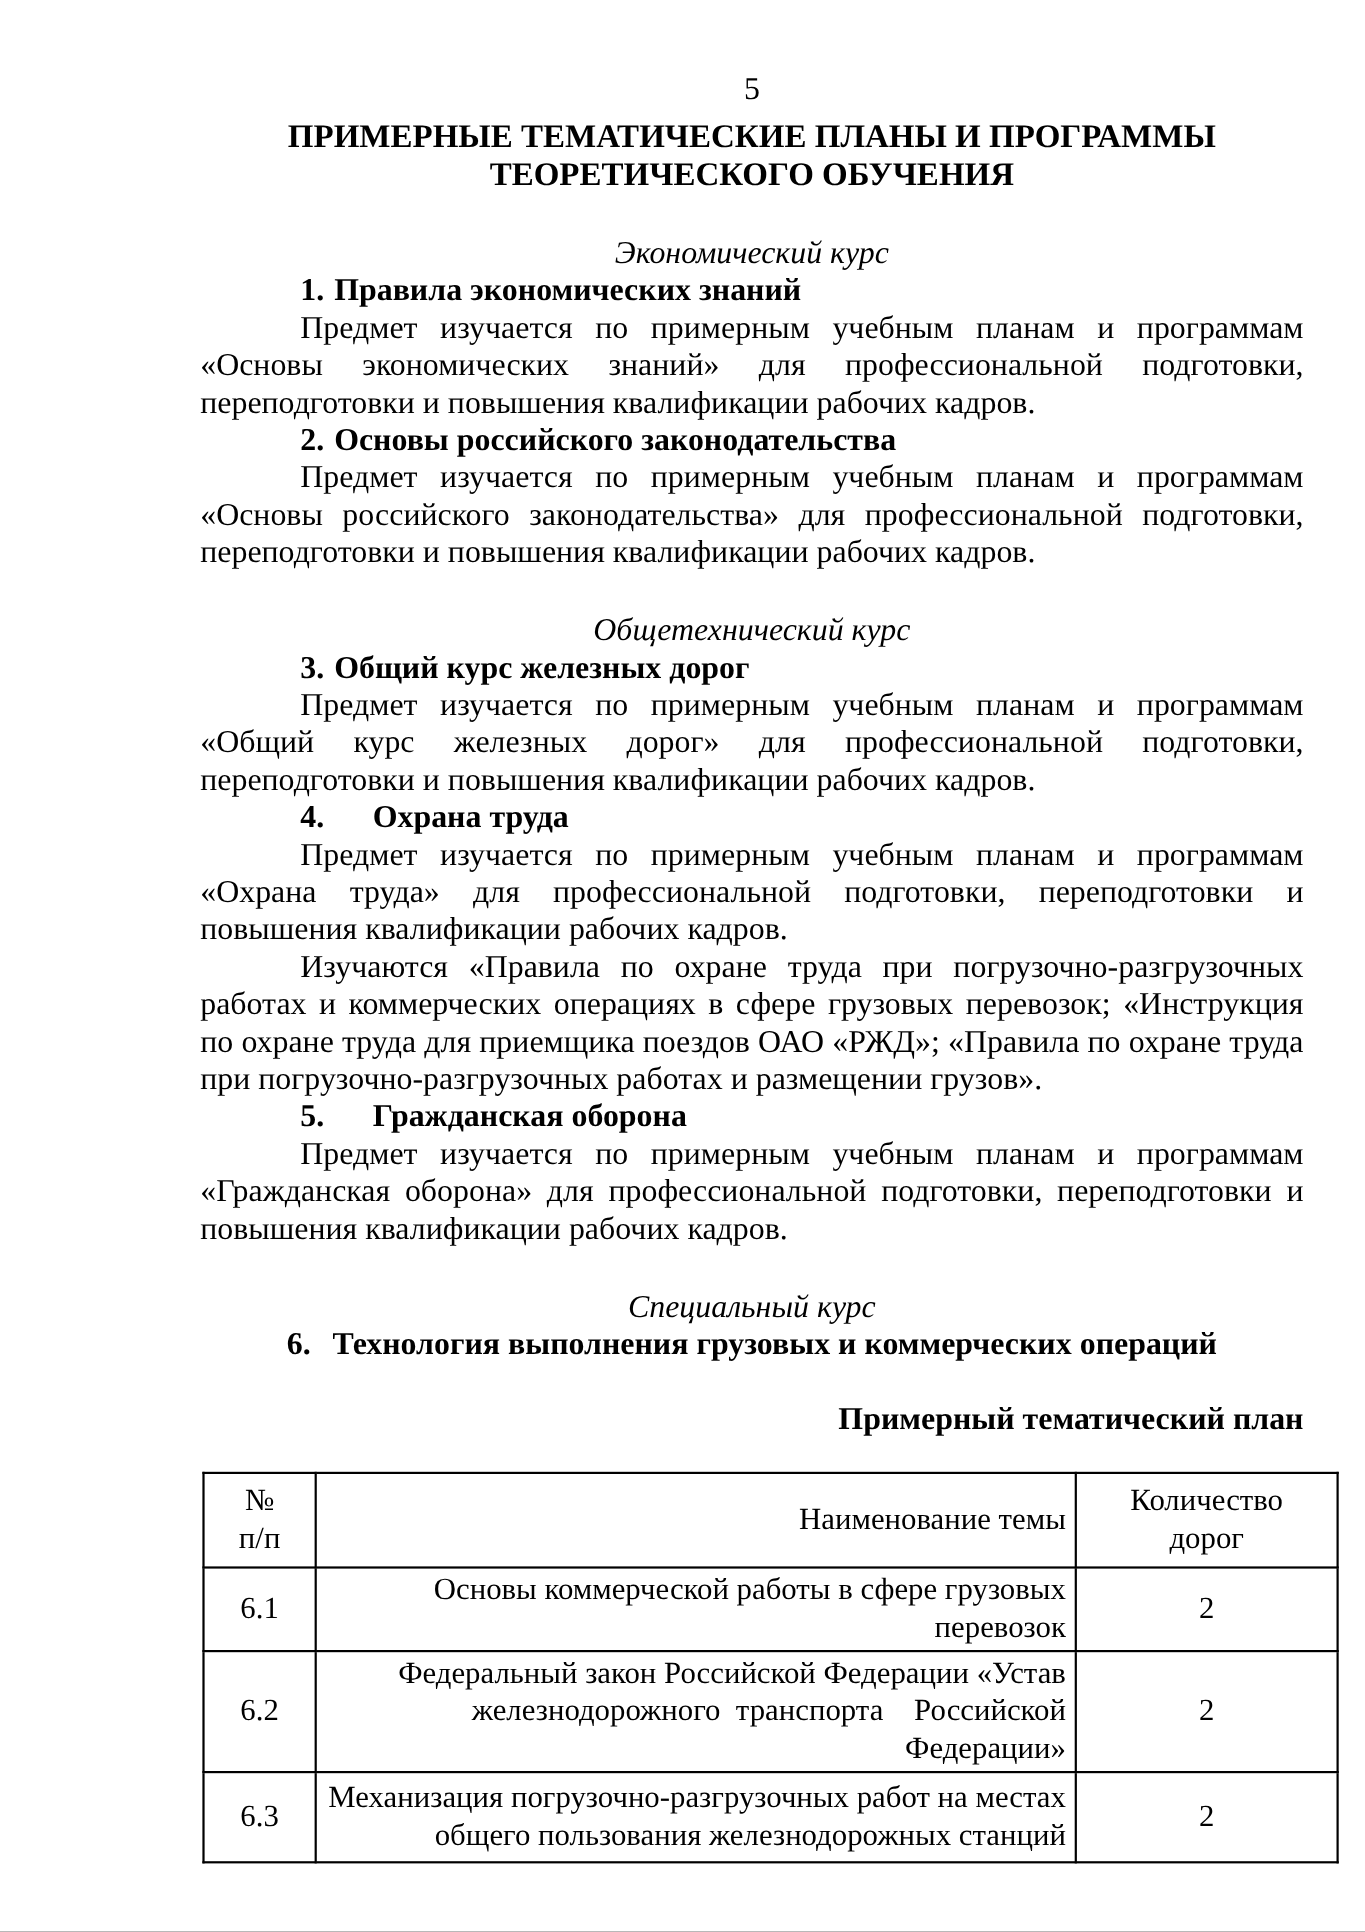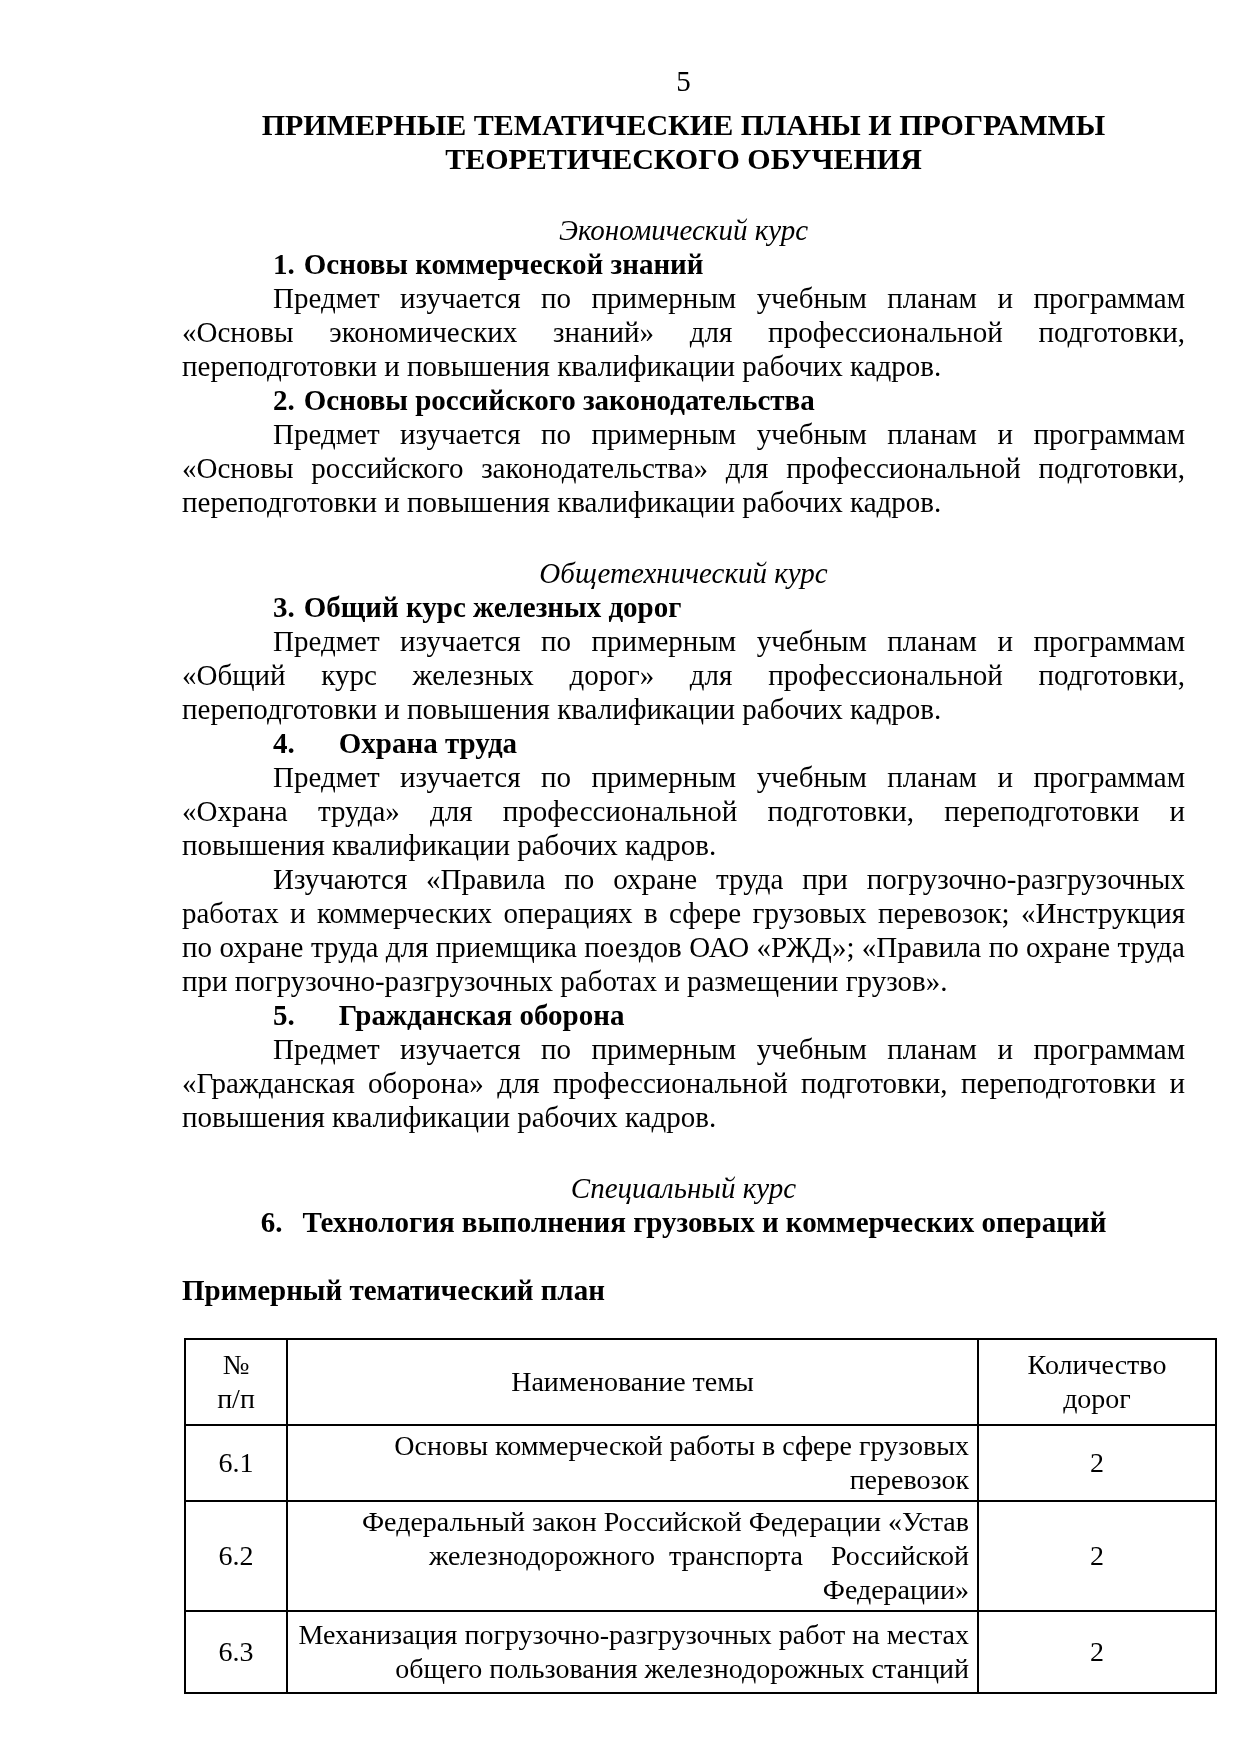--- a/index.html
+++ b/index.html
@@ -21,21 +21,21 @@
   }
   .pagenum{margin-top:64px;text-align:center;}
   .doc-title{margin-top:10px;text-align:center;font-weight:bold;font-size:30px;}
   .course{text-align:center;font-style:italic;margin-top:37px;}
   .h-topic{font-weight:bold;padding-left:91px;}
   .h-topic .t-num{margin-right:9px;}
   .h-topic.gap-wide .t-num{margin-right:44px;}
   .h-topic-6{font-weight:bold;text-align:center;}
   .h-topic-6 .t-num{margin-right:20px;}
   .para{margin:0;text-align:justify;text-indent:91px;}
-  .plan-title{font-weight:bold;text-align:left;margin-top:34px;}
+  .plan-title{font-weight:bold;text-align:right;margin-top:34px;}
   table.plan-table{
     border-collapse:collapse;
     table-layout:fixed;
     width:977px;
     margin:31px 0 0 2px;
     font-size:28px;
     line-height:34px;
   }
   table.plan-table td{
     border:2px solid #000;
@@ -58,21 +58,21 @@
 
     <div class="pagenum">5</div>
 
     <div class="doc-title">
       <div>ПРИМЕРНЫЕ ТЕМАТИЧЕСКИЕ ПЛАНЫ И ПРОГРАММЫ</div>
       <div>ТЕОРЕТИЧЕСКОГО ОБУЧЕНИЯ</div>
     </div>
 
     <div class="course">Экономический курс</div>
 
-    <div class="h-topic"><span class="t-num">1.</span><span>Основы коммерческой знаний</span></div>
+    <div class="h-topic"><span class="t-num">1.</span><span>Правила экономических знаний</span></div>
     <p class="para">Предмет изучается по примерным учебным планам и программам «Основы экономических знаний» для профессиональной подготовки, переподготовки и повышения квалификации рабочих кадров.</p>
 
     <div class="h-topic"><span class="t-num">2.</span><span>Основы российского законодательства</span></div>
     <p class="para">Предмет изучается по примерным учебным планам и программам «Основы российского законодательства» для профессиональной подготовки, переподготовки и повышения квалификации рабочих кадров.</p>
 
     <div class="course">Общетехнический курс</div>
 
     <div class="h-topic"><span class="t-num">3.</span><span>Общий курс железных дорог</span></div>
     <p class="para">Предмет изучается по примерным учебным планам и программам «Общий курс железных дорог» для профессиональной подготовки, переподготовки и повышения квалификации рабочих кадров.</p>
 
@@ -89,21 +89,21 @@
 
     <div class="plan-title">Примерный тематический план</div>
 
     <table class="plan-table">
       <tbody>
         <tr class="head">
           <td class="col-num">
             <div>№</div>
             <div>п/п</div>
           </td>
-          <td class="col-topic" style="text-align:center;padding-left:8px;">Наименование темы</td>
+          <td class="col-topic" style="text-align:right;padding-left:8px;">Наименование темы</td>
           <td class="col-hours">
             <div>Количество</div>
             <div>дорог</div>
           </td>
         </tr>
 
         <tr class="row-single">
           <td class="col-num">6.1</td>
           <td class="col-topic">
             <div class="tline">Основы коммерческой работы в сфере грузовых перевозок</div>

